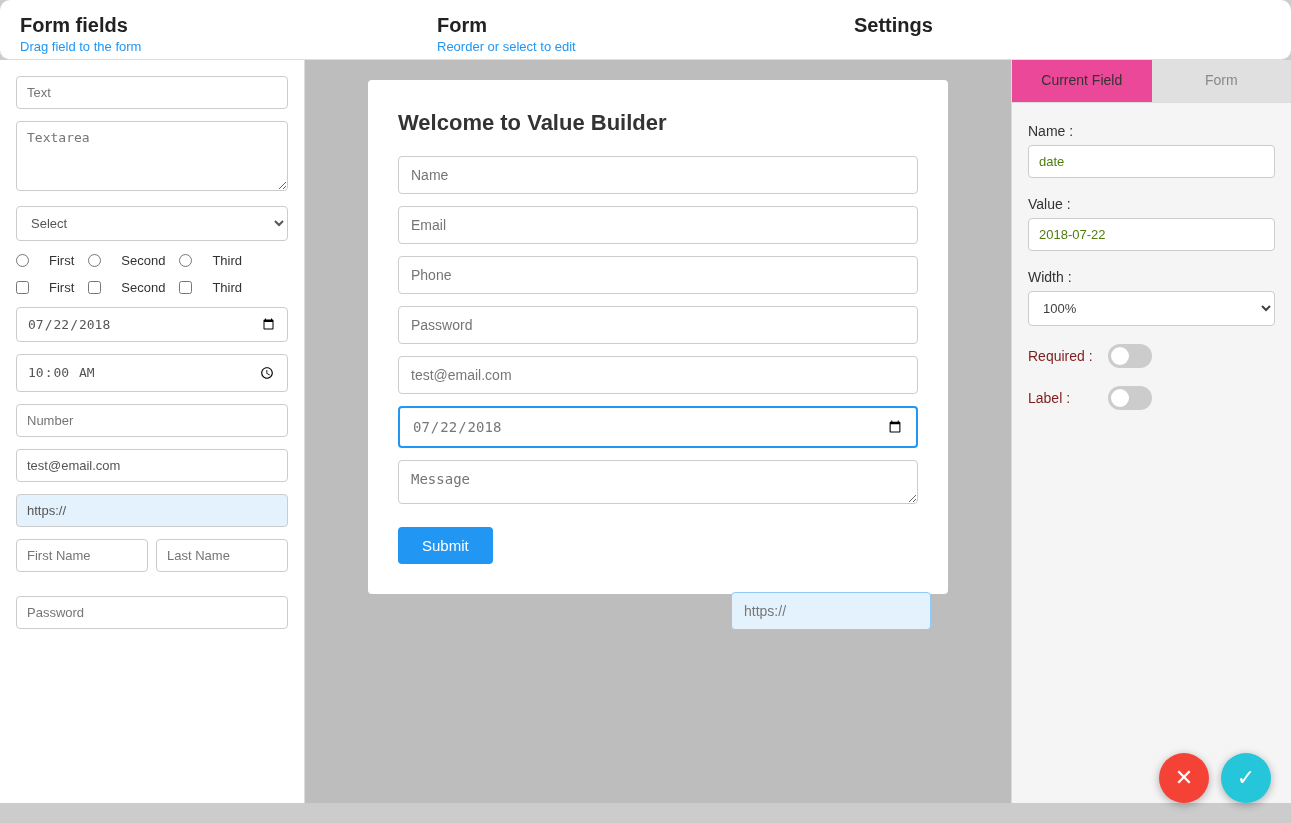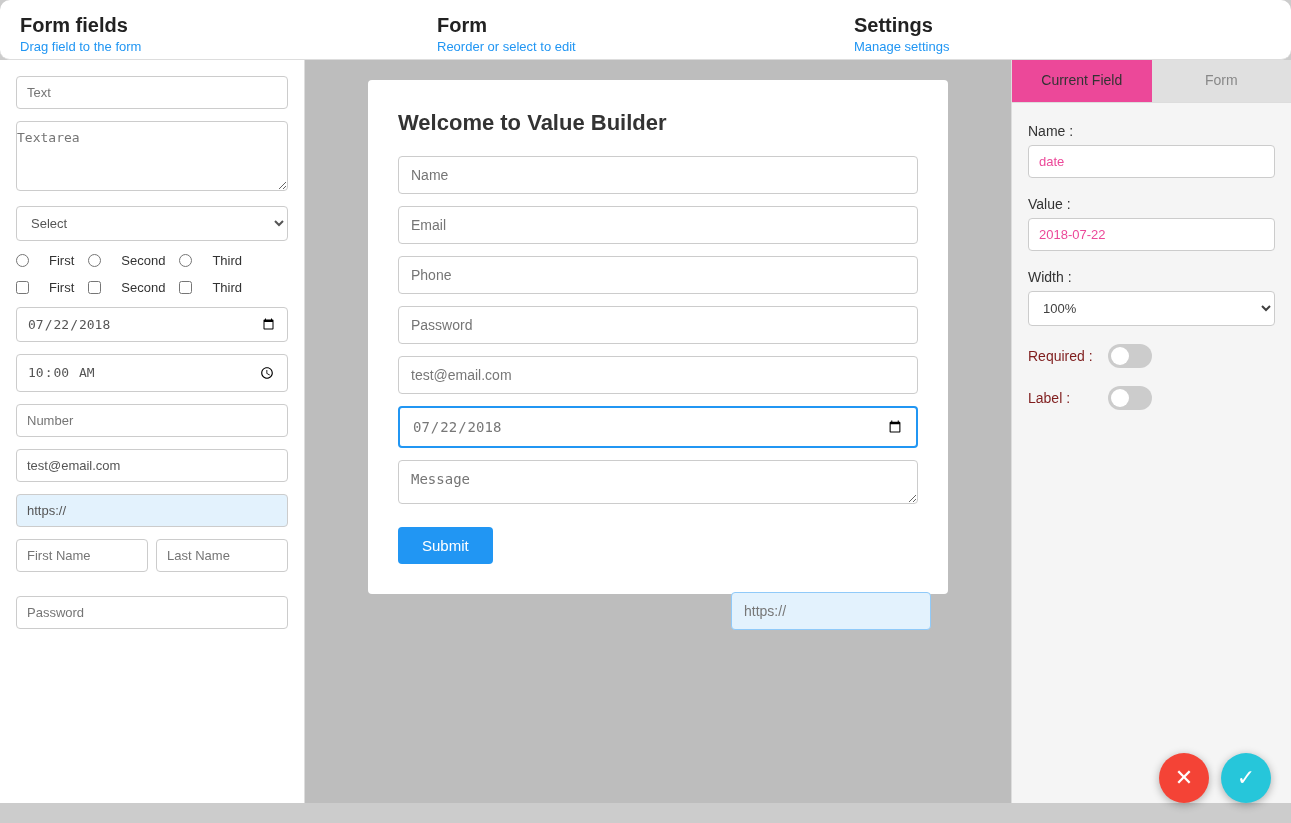--- a/index.html
+++ b/index.html
@@ -57,21 +57,21 @@
       padding: 8px 10px;
       border-radius: 4px;
       margin-bottom: 12px;
       font-size: 13px;
       color: #555;
       outline: none;
     }
     .left-panel textarea {
       width: 100%;
       border: 1px solid #ccc;
-      padding: 8px 0;
+      padding: 8px 10px;
       border-radius: 4px;
       margin-bottom: 12px;
       font-size: 13px;
       color: #555;
       height: 70px;
       resize: vertical;
       outline: none;
     }
     .left-panel select {
       width: 100%;
@@ -245,21 +245,21 @@
       color: #333;
       margin-bottom: 6px;
       font-weight: 500;
     }
     .settings-input {
       width: 100%;
       border: 1px solid #ccc;
       padding: 8px 10px;
       border-radius: 4px;
       font-size: 13px;
-      color: #ec4899;
+      color: #4d7c0f;
       background: #fff;
       outline: none;
     }
     .settings-select {
       width: 100%;
       border: 1px solid #ccc;
       padding: 8px 10px;
       border-radius: 4px;
       font-size: 13px;
       color: #404040;
@@ -358,21 +358,20 @@
   <div class="header-section">
     <h2>Form fields</h2>
     <p>Drag field to the form</p>
   </div>
   <div class="header-section">
     <h2>Form</h2>
     <p>Reorder or select to edit</p>
   </div>
   <div class="header-section header-settings">
     <h2>Settings</h2>
-    <p>Manage settings</p>
   </div>
 </div>
 
 <div class="main-layout">
 
   <div class="left-panel">
     <input type="text" placeholder="Text" style="">
     <textarea placeholder="Textarea" style=""></textarea>
     <select>
       <option>Select</option>

